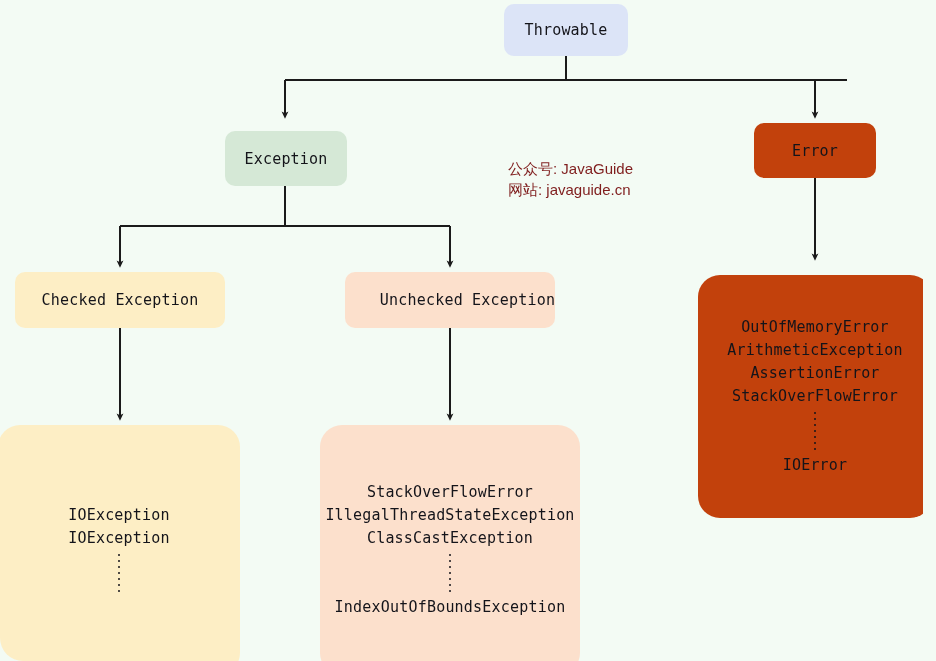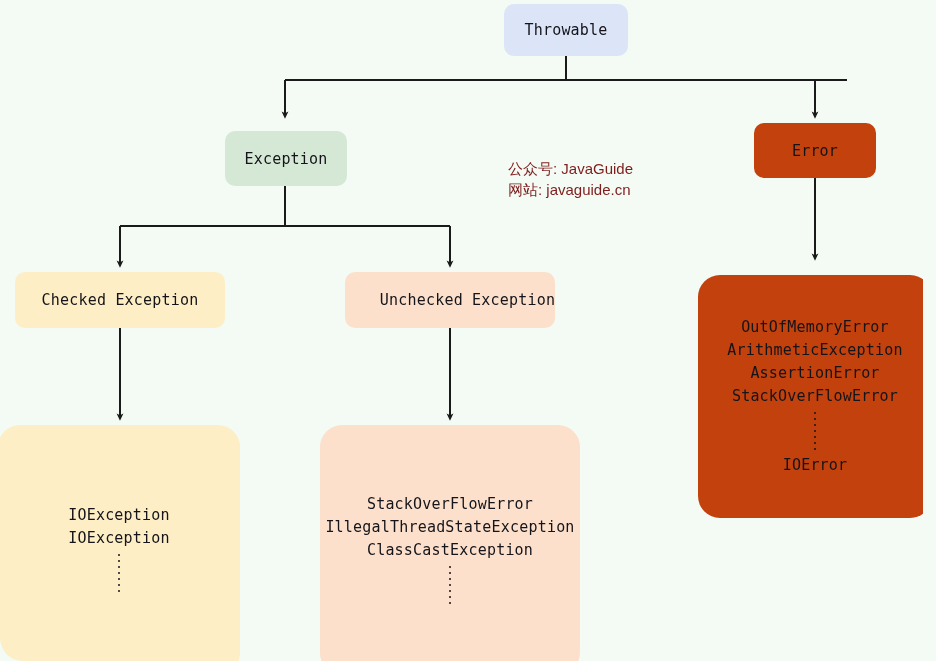--- a/index.html
+++ b/index.html
@@ -176,20 +176,21 @@
       <div class="row">ClassCastException</div>
       <div class="row vdots">
         <i></i>
         <i></i>
         <i></i>
         <i></i>
         <i></i>
         <i></i>
         <i></i>
       </div>
+      <div class="row">IndexOutOfBoundsException</div>
     </div>
 
   <div class="node list c-pink" id="n-error-list">
       <div class="row">OutOfMemoryError</div>
       <div class="row">ArithmeticException</div>
       <div class="row">AssertionError</div>
       <div class="row">StackOverFlowError</div>
       <div class="row vdots">
         <i></i>
         <i></i>

